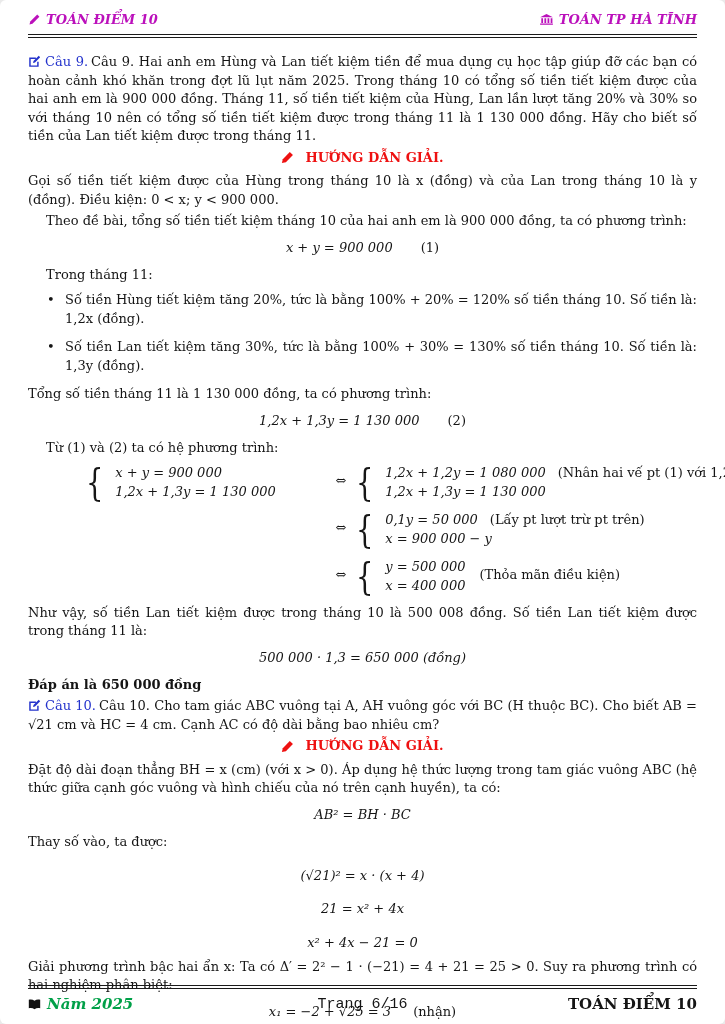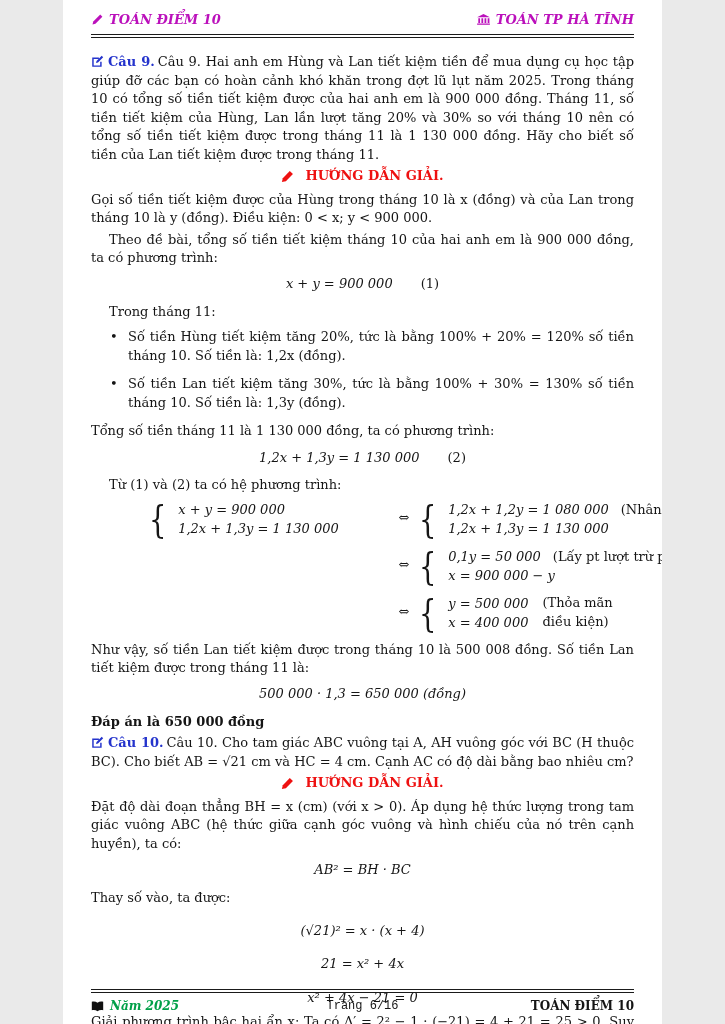--- a/index.html
+++ b/index.html
@@ -1,32 +1,32 @@
 <!DOCTYPE html>
 <html style="--accent: #bb10bb; --blue: #2433cc; --red: #ee1111; --green: #00a048;"><head>
 <meta charset="utf-8">
 <style>
   html,body{margin:0;padding:0;background:#eaeaea;}
   .page{
-    width:599px;height:1024px;background:#ffffff;margin:0 auto;position:relative;
+    width:725px;height:1024px;background:#ffffff;margin:0 auto;position:relative;
     font-family:"DejaVu Serif","Liberation Serif",serif;
     font-size:13px;line-height:1.42;color:#151515;
-    padding:10px 28px 0 28px;box-sizing:border-box;overflow:hidden;
+    padding:10px 28px 0 28px;box-sizing:border-box;overflow:hidden;border-radius:6px;
   }
   .hdr{display:flex;justify-content:space-between;align-items:center;
     color:var(--accent,#bb10bb);font-weight:bold;font-style:italic;font-size:13px;padding:1px 0 5px;}
   .hitem{display:flex;align-items:center;gap:6px;}
   .icon{display:inline-flex;align-items:center;}
   .double-rule{height:2px;border-top:1.4px solid #1a1a1a;border-bottom:1.4px solid #1a1a1a;}
   main{padding-top:15px;}
   p.body{margin:0 0 3px 0;text-align:justify;}
   .indent{text-indent:18px;}
   .q-head{margin-top:7px;margin-bottom:3px;}
   .q-icon{color:var(--blue,#2433cc);margin-right:4px;display:inline-flex;vertical-align:-2px;}
-  .q-label{color:var(--blue,#2433cc);font-weight:bold;margin-right:3px;}
+  .q-label{color:var(--blue,#2433cc);font-weight:normal;margin-right:3px;}
   .guide{display:flex;justify-content:center;align-items:center;gap:11px;
     color:var(--red,#ee1111);font-weight:bold;margin:3px 0 5px;}
   .g-icon{display:inline-flex;}
   .eq{text-align:center;font-style:italic;margin:8px 0 9px;}
   .eq-tag{font-style:normal;margin-left:28px;}
   .eq-tag.close{margin-left:22px;}
   .bullets{margin:7px 0 2px;}
   .bullet{position:relative;padding-left:37px;text-align:justify;margin-bottom:10px;}
   .bullet::before{content:"\2022";position:absolute;left:19px;top:0;}
   .sys{margin:5px 0 7px 58px;}
@@ -36,21 +36,21 @@
   .sys-right{display:flex;align-items:center;}
   .system{display:flex;align-items:center;}
   .brace{font-size:38px;line-height:36px;font-weight:300;margin-right:5px;
     transform:scaleX(.72);transform-origin:left center;}
   .line{font-style:italic;line-height:19px;white-space:nowrap;}
   .note{font-style:normal;margin-left:12px;}
   .side-note{margin-left:14px;font-style:normal;}
   .answer{font-weight:bold;margin-top:4px;}
   .eq-stack .eq{margin:15px 0 6px;}
   .ftr-wrap{position:absolute;left:28px;right:28px;bottom:9px;}
-  .ftr{display:flex;align-items:center;padding-top:5px;font-size:12px;}
+  .ftr{display:flex;align-items:center;padding-top:5px;font-size:15px;}
   .f-left{flex:1;display:flex;align-items:center;gap:6px;
     color:var(--green,#00a048);font-weight:bold;font-style:italic;}
   .f-left .icon{color:#111;}
   .f-center{flex:1;text-align:center;font-family:Liberation Mono, monospace;}
   .f-right{flex:1;text-align:right;font-weight:bold;}
   svg{display:block;}
 </style>
 </head>
 <body>
 

